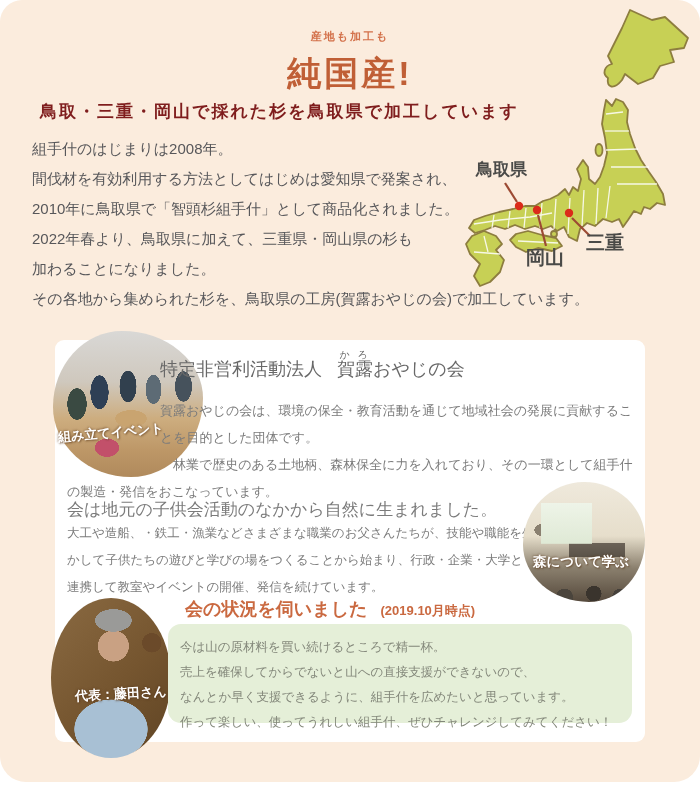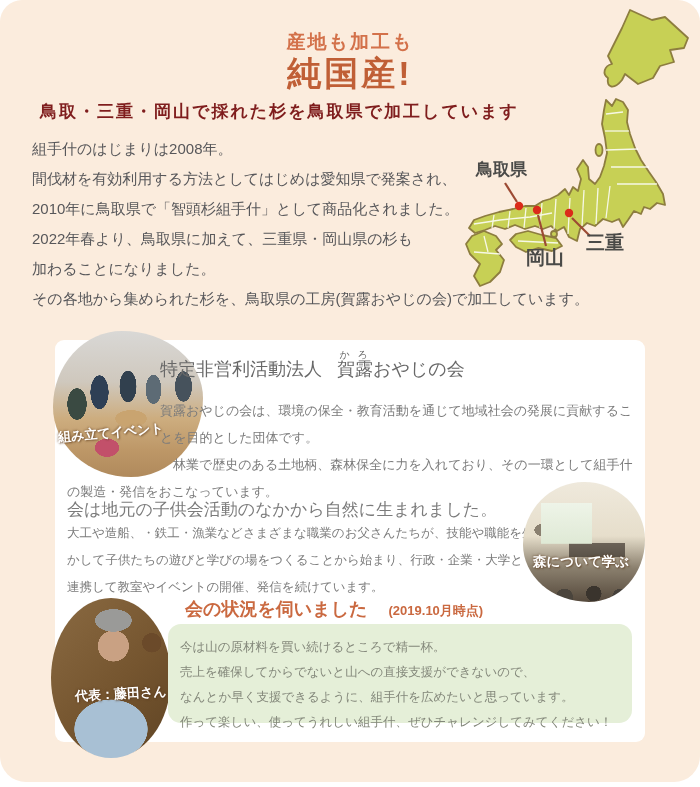--- a/index.html
+++ b/index.html
@@ -9,21 +9,21 @@
     font-family:"Liberation Sans","DejaVu Sans",sans-serif;
     background:#ffffff;
   }
   .panel {
     position:absolute; left:0; top:0; width:700px; height:782px;
     background:#fbecdd; border-radius:22px 22px 26px 26px;
   }
   
   .tagline {
     position:absolute; left:0; top:29px; width:700px; text-align:center;
-    color:#d3714a; font-size:19px; font-weight:bold; letter-spacing:2px;
+    color:#d3714a; font-size:11px; font-weight:bold; letter-spacing:2px;
   }
   .big-title {
     position:absolute; left:0; top:51px; width:700px; text-align:center;
     color:#c05f36; font-size:34px; font-weight:bold; letter-spacing:3px;
   }
   .subtitle {
     position:absolute; left:0; top:100px; width:700px; text-align:left;
     color:#7f1d1d; font-size:17px; font-weight:bold; letter-spacing:2px;margin-left:40px;
   }
   
@@ -99,21 +99,21 @@
   .a2 { left:105px; top:116px; }
   .a3 { left:12px;  top:143px; }
   .h0 { left:12px; top:158px; font-size:17px; }
   .h1 { left:12px; top:185px; font-size:12.5px; }
   .h2 { left:12px; top:212px; font-size:12.5px; }
   .h3 { left:12px; top:239px; font-size:12.5px; }
   .iv-heading {
     position:absolute; left:130px; top:257px; color:#ca6940;
     font-size:18px; font-weight:bold; white-space:nowrap;
   }
-  .iv-heading .date { font-size:13px; font-weight:bold; margin-left:21px; }
+  .iv-heading .date { font-size:13px; font-weight:bold; margin-left:13px; }
   .bubble {
     position:absolute; left:113px; top:284px; width:464px; height:99px;
     background:#e5efd8; border-radius:13px; padding:11px 12px 16px 12px;
   }
   .bubble div {
     color:#83877a; font-size:12.5px; line-height:25px; white-space:nowrap;
   }
 </style>
 </head>
 <body>

